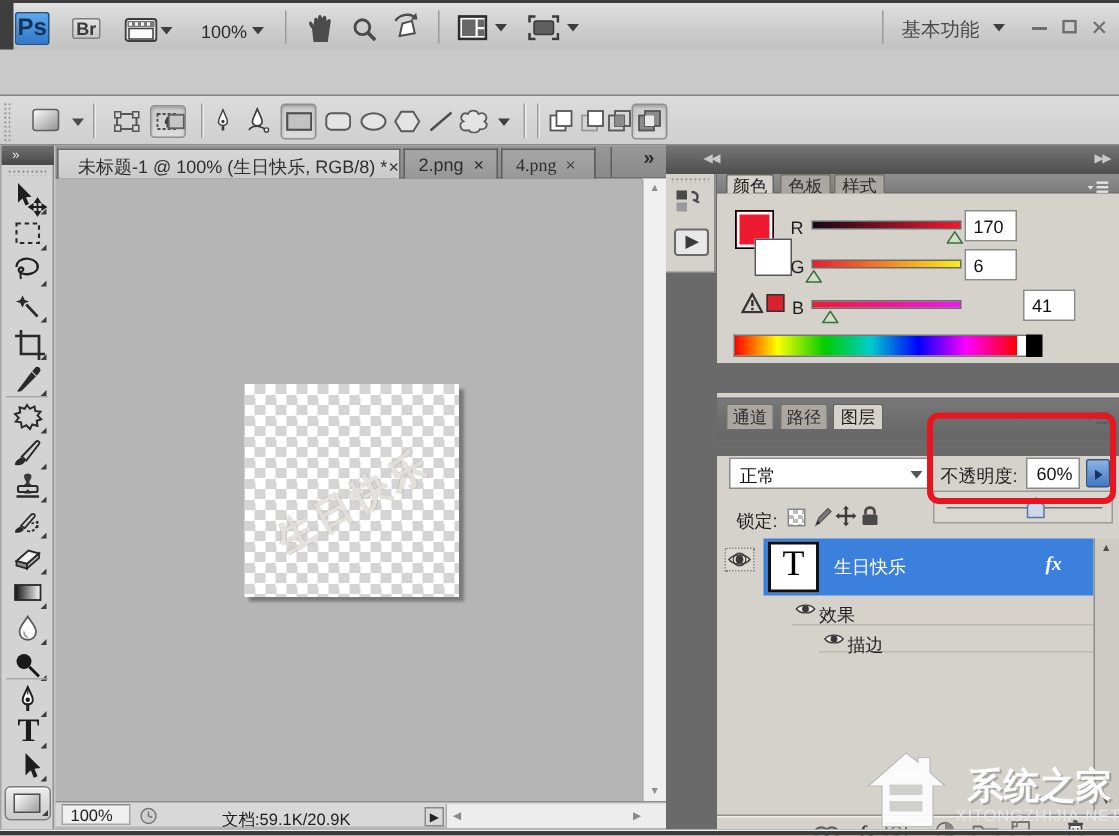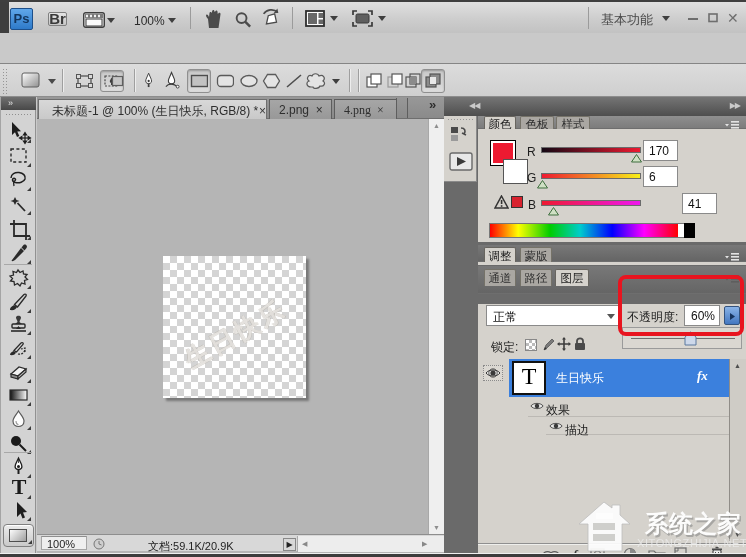--- a/index.html
+++ b/index.html
@@ -6,23 +6,23 @@
 html,body { width:746px; height:557px; overflow:hidden; }
 body { font-family:"Liberation Sans", sans-serif; }
 #app { position:absolute; top:0; left:0; width:746px; height:557px; background:#c9c9c9; overflow:hidden; }
 
 
 #titlebar { position:absolute; top:0; left:0; width:746px; height:33px;
   background:linear-gradient(#e0e0e0,#cdcdcd 55%,#c2c2c2); border-top:2px solid #3f3f3f; }
 #tbdark { position:absolute; top:0; left:0; width:9px; height:31px; background:#3e3e3e; }
 #pslogo { position:absolute; top:6px; left:10px; width:23px; height:22px; border-radius:2px;
   background:linear-gradient(#60a7ea,#2e7ac9); border:1px solid #1d4f8a;
-  color:#12355e; font-size:13px; font-weight:bold; text-align:center; line-height:20px; }
+  color:#12355e; font-size:16px; font-weight:bold; text-align:center; line-height:20px; }
 #brbtn { position:absolute; top:10px; left:48px; width:19px; height:14px; border:1px solid #808080; border-radius:2px;
-  background:linear-gradient(#e4e4e4,#c6c6c6); color:#3a3a3a; font-size:15px; font-weight:bold; text-align:center; line-height:12px; }
+  background:linear-gradient(#e4e4e4,#c6c6c6); color:#3a3a3a; font-size:12px; font-weight:bold; text-align:center; line-height:12px; }
 .tbsep { position:absolute; top:5px; width:1px; height:22px; background:#9b9b9b; }
 .tbtext { position:absolute; color:#2b2b2b; font-size:12px; }
 .dntri { position:absolute; width:0; height:0; border-left:4px solid transparent; border-right:4px solid transparent; border-top:5px solid #3f3f3f; }
 
 
 #menubar { position:absolute; top:33px; left:0; width:746px; height:30px; background:#ededed; border-bottom:1px solid #9a9a9a; }
 .mitem { position:absolute; top:8px; color:#1c1c1c; font-size:13px; }
 
 
 #optbar { position:absolute; top:63px; left:0; width:746px; height:34px;
@@ -423,30 +423,20 @@
         <div class="slider" style="left:63px;top:71px;width:100px;background:linear-gradient(90deg,#ee1a31,#ee17ee)"></div>
         <svg class="cthumb" style="left:70px;top:78px;">
             <path d="M5.5 0.5 L10.5 8 L0.5 8 Z" fill="#cfe0c4" stroke="#3e6e3e"></path>
           </svg>
         <div class="valbox" style="left:165px;top:64px;margin-left:39px;">41</div>
         <div style="position:absolute;left:11px;top:94px;width:189px;height:15px;background:linear-gradient(90deg,#f00,#ff0 15%,#0c0 32%,#0cc 48%,#00f 65%,#f0f 82%,#f00 100%);border:1px solid #777;border-right:none;"></div>
         <div style="position:absolute;left:200px;top:94px;width:6px;height:15px;background:#fff;border:1px solid #777;border-left:none;border-right:none;"></div>
         <div style="position:absolute;left:206px;top:94px;width:11px;height:15px;background:#000;"></div>
       </div>
 
-      <div class="ptabrow" style="top:129px; height:17px; background:linear-gradient(#787878,#656565);">
-        <div class="ptab active" style="left:6px; top:2px; width:32px; height:17px; padding-top:1px;">调整</div>
-        <div class="ptab inactive" style="left:42px; top:2px; width:32px; height:17px; padding-top:1px;">蒙版</div>
-        <svg class="pmenu" style="top:7px;">
-            <path d="M0 4 L4 4 L2 6.5 Z" fill="#e3e3e3"></path>
-            <rect x="6" y="1" width="8" height="1.6" fill="#e3e3e3"></rect>
-            <rect x="6" y="4" width="8" height="1.6" fill="#e3e3e3"></rect>
-            <rect x="6" y="7" width="8" height="1.6" fill="#e3e3e3"></rect>
-          </svg>
-      </div>
       <div class="pcontent" style="top:146px; height:3px;"></div>
 
       <div class="ptabrow" style="top:150px; height:28px; background:linear-gradient(#787878,#656565);">
         <div class="ptab inactive" style="left:6px; top:3px; width:32px; height:17px; padding-top:1px;">通道</div>
         <div class="ptab inactive" style="left:42px; top:3px; width:32px; height:17px; padding-top:1px;">路径</div>
         <div class="ptab active" style="left:77px; top:3px; width:34px; height:17px; padding-top:1px;">图层</div>
         <svg class="pmenu" style="top:8px;">
             <path d="M0 4 L4 4 L2 6.5 Z" fill="#5e5e5e"></path>
             <rect x="6" y="1" width="8" height="1.6" fill="#5e5e5e"></rect>
             <rect x="6" y="4" width="8" height="1.6" fill="#5e5e5e"></rect>

